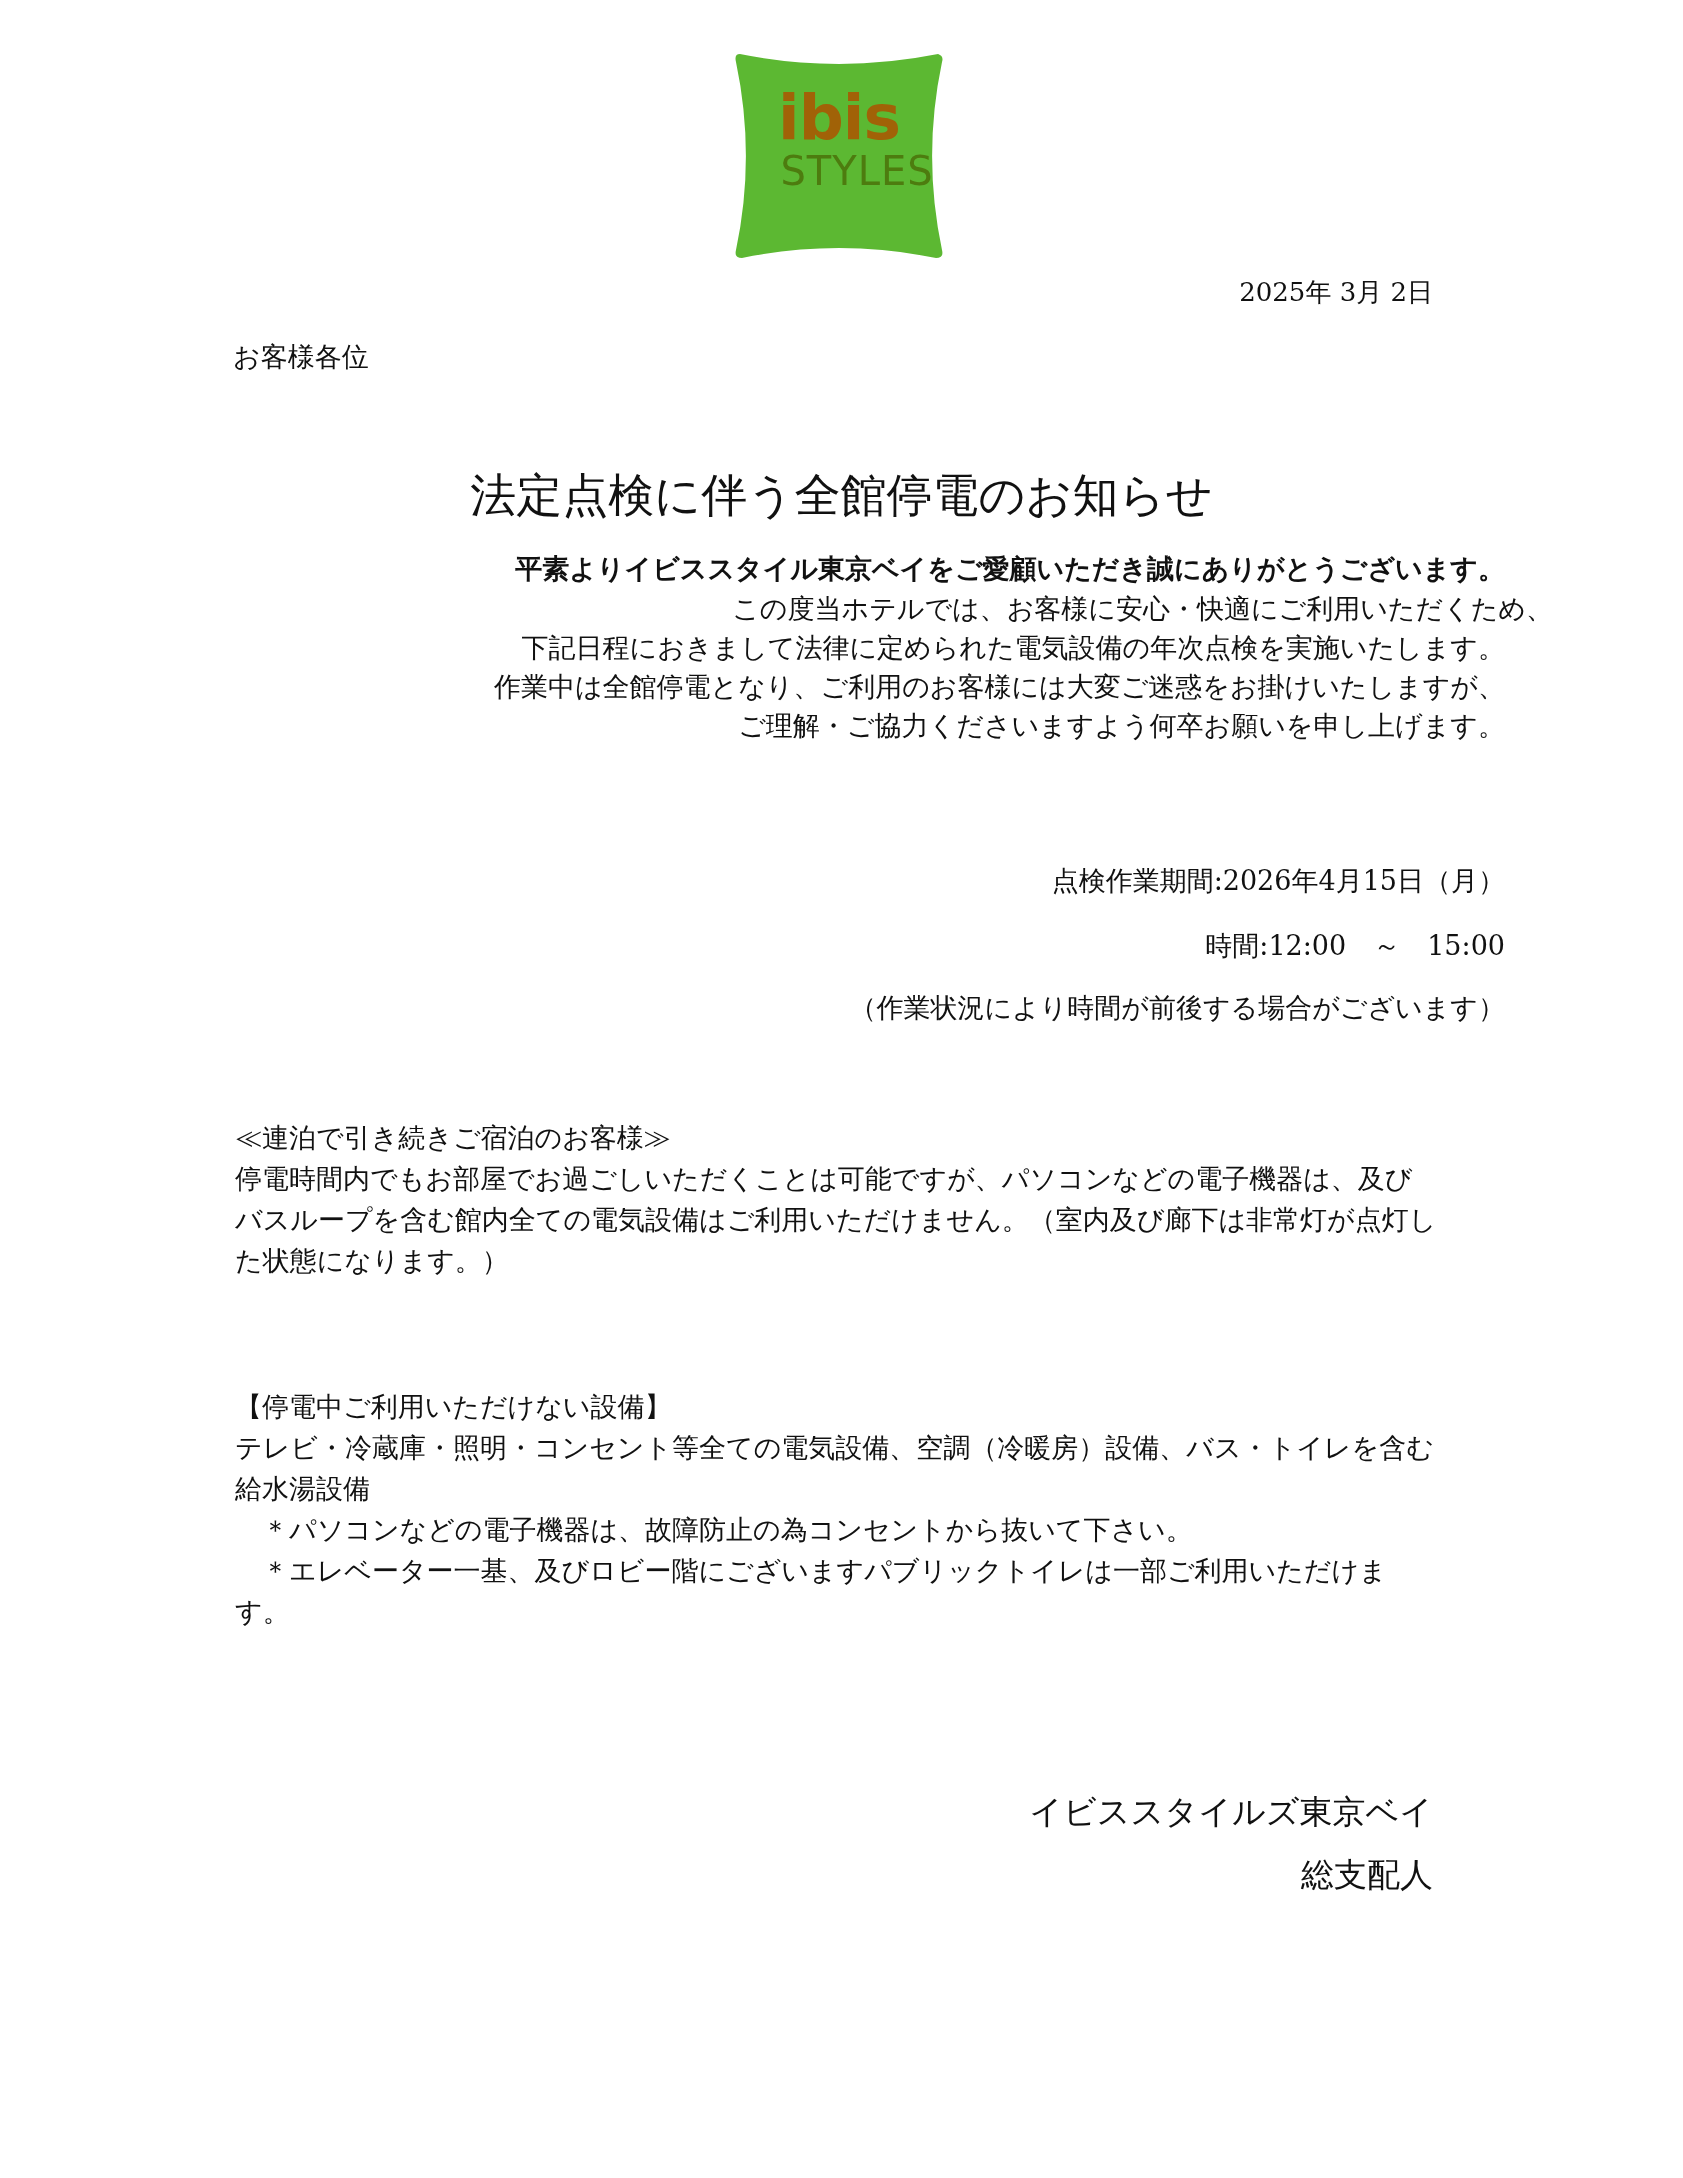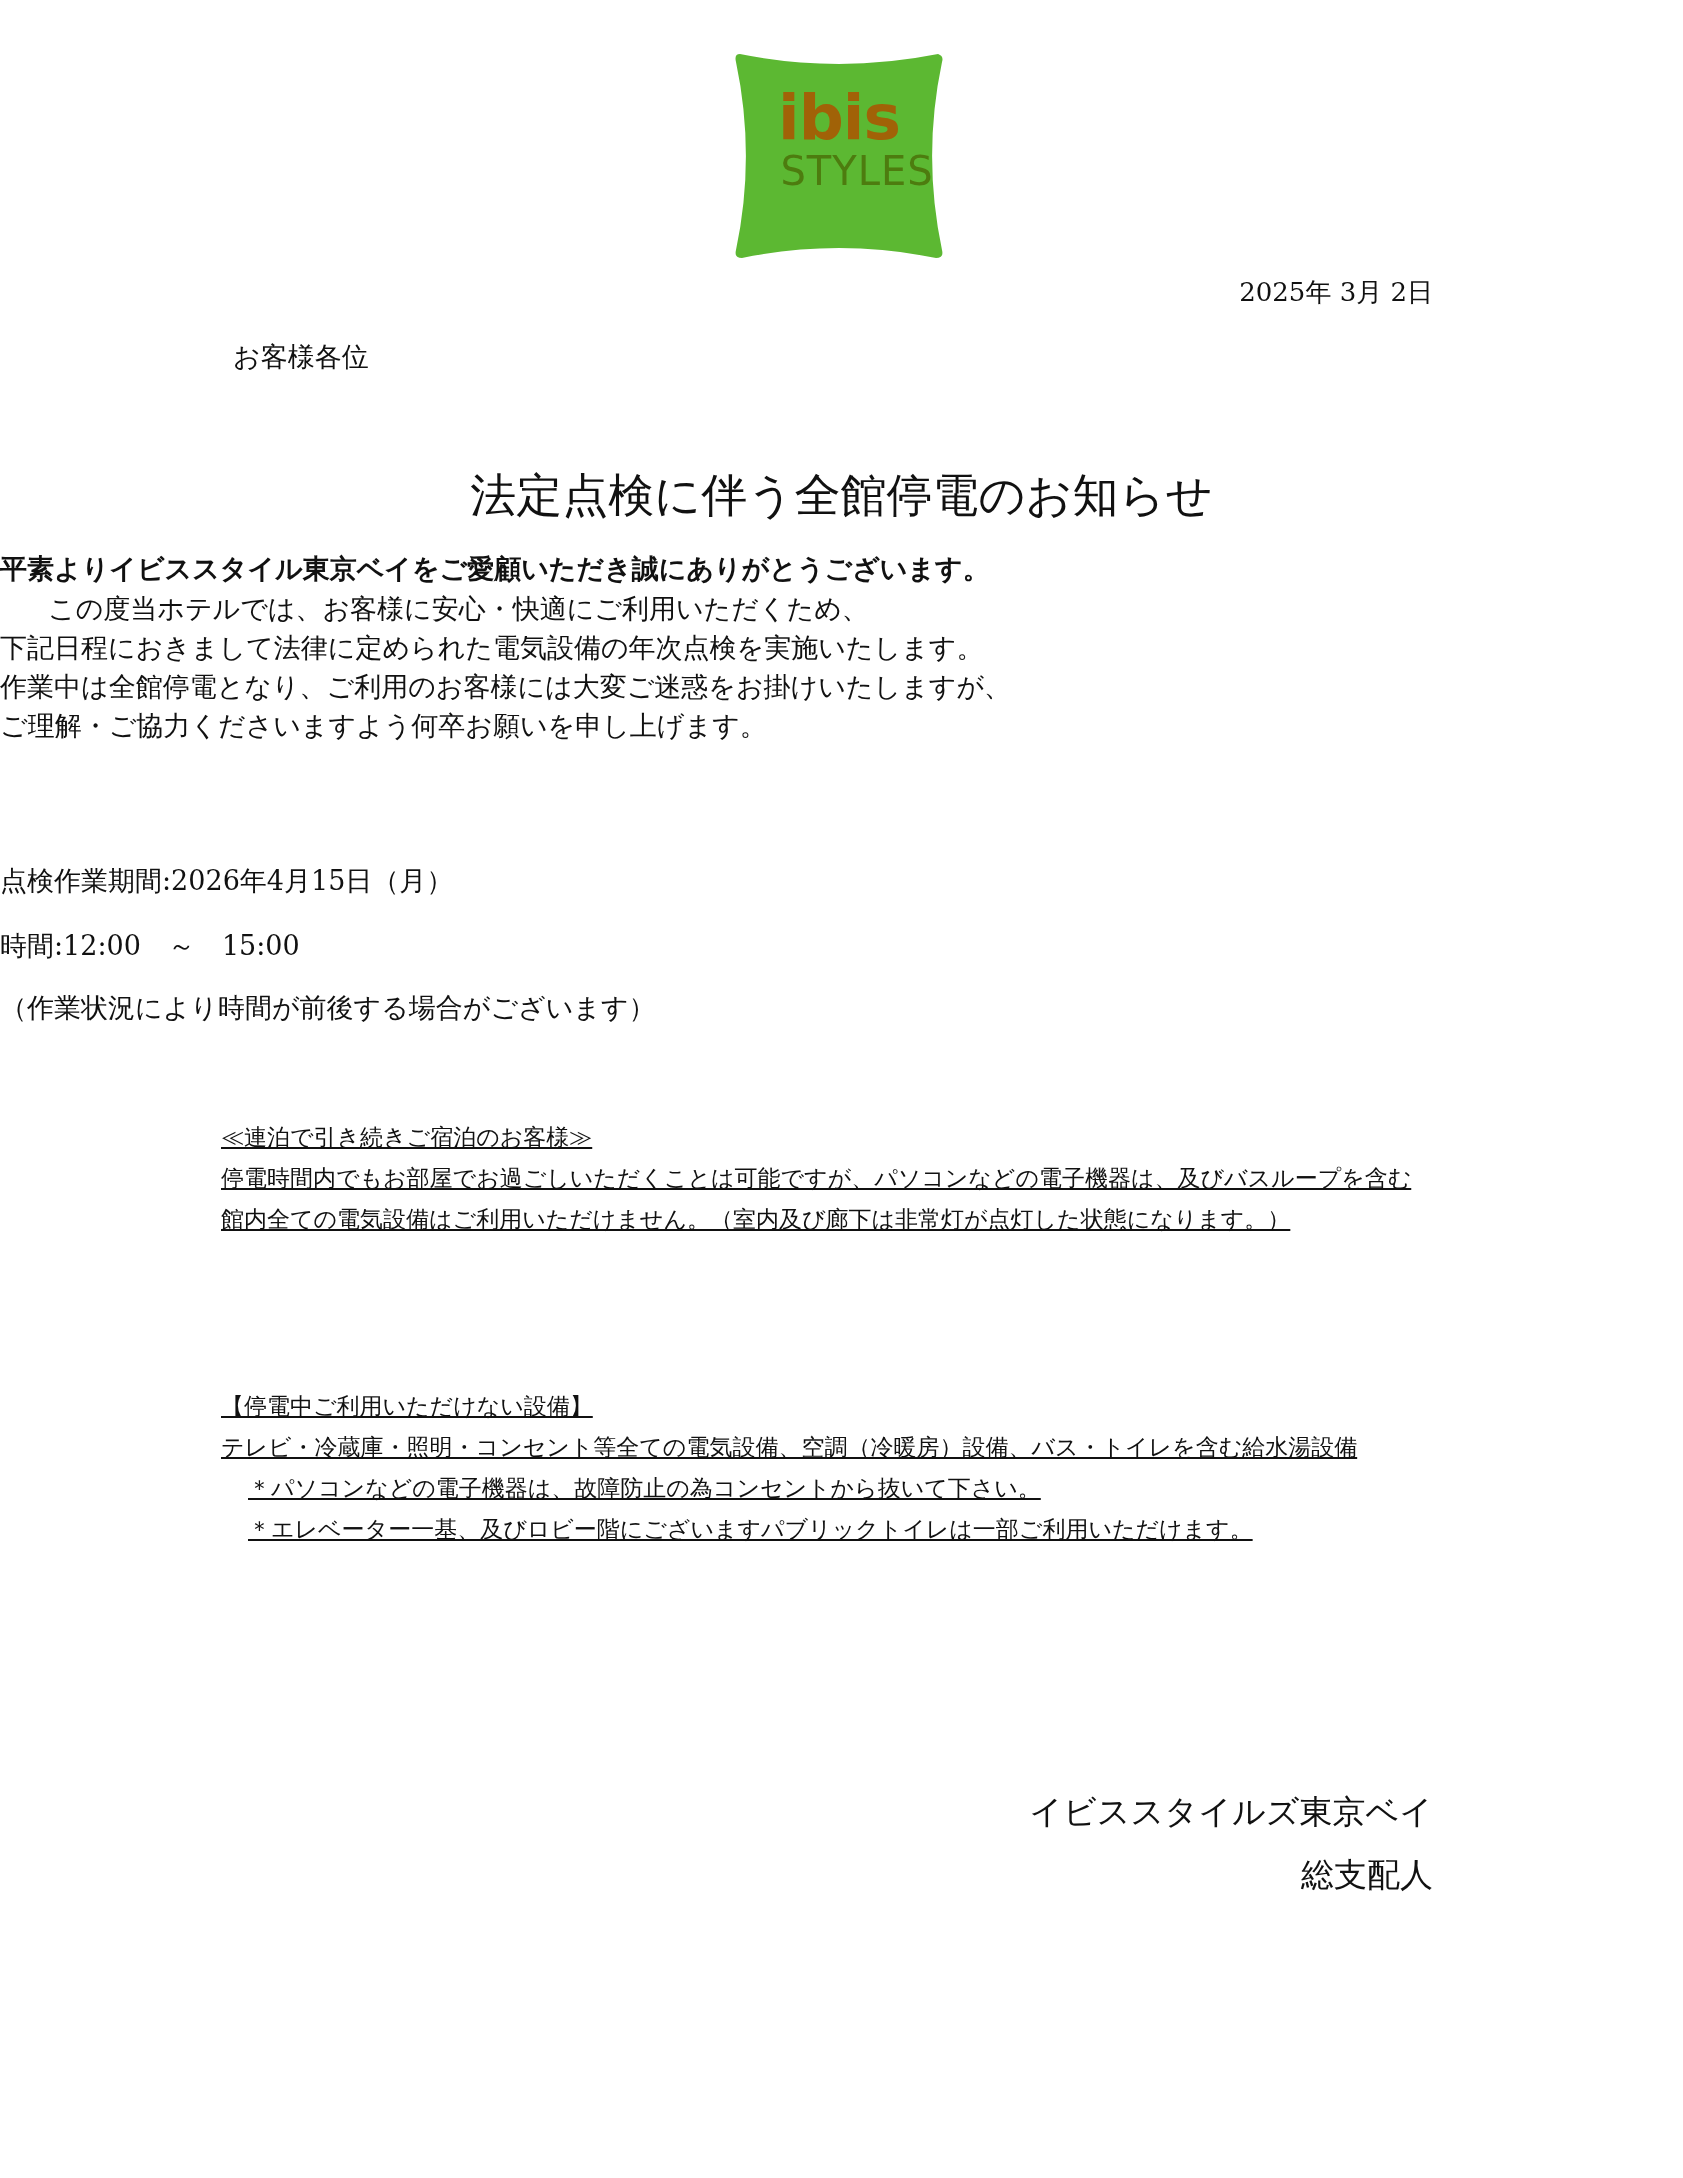--- a/index.html
+++ b/index.html
@@ -10,23 +10,23 @@
   .logo svg { display: block; }
   .logo-text-ibis { position: absolute; left: 0; width: 210px; top: 34px; text-align: center;
         font-family: "DejaVu Sans", "Liberation Sans", sans-serif; font-weight: bold;
         font-size: 63px; color: #a16207; letter-spacing: -1px; line-height: 1; }
   .logo-text-styles { position: absolute; left: 18px; width: 210px; top: 99px; text-align: center;
         font-family: "DejaVu Sans", "Liberation Sans", sans-serif;
         font-size: 40px; color: #4d7c0f; letter-spacing: 1px; line-height: 1; }
   .date { right: 250px; top: 275px; font-size: 26px; }
   .salutation { left: 233px; top: 339px; font-size: 27px; }
   .title { left: 0; width: 1683px; text-align: center; top: 465px; font-size: 46px; }
-  .center-line { left: 0; width: 1505px; text-align: left; font-size: 27px; }
+  .center-line { left: 0; width: 1505px; text-align: right; font-size: 27px; }
   .intro-bold { font-weight: bold; }
-  .block { left: 221px; width: 1203px; font-size: 23px; line-height: 41px; white-space: normal; text-decoration: underline; }
+  .block { left: 235px; width: 1203px; font-size: 27px; line-height: 41px; white-space: normal; }
   .block p { margin: 0; }
   .indent { padding-left: 27px; }
   .sig { right: 250px; font-size: 33px; }
 </style>
 </head>
 <body>
 
 <div class="logo">
   <svg width="210" height="208" viewBox="0 0 212 210">
     <path d="M6 2 Q106 22 206 2 Q212 4 210 10 Q190 105 210 200 Q212 208 204 208 Q106 188 8 208 Q0 208 2 200 Q22 105 2 10 Q0 2 6 2 Z" fill="#5cb832"></path>

